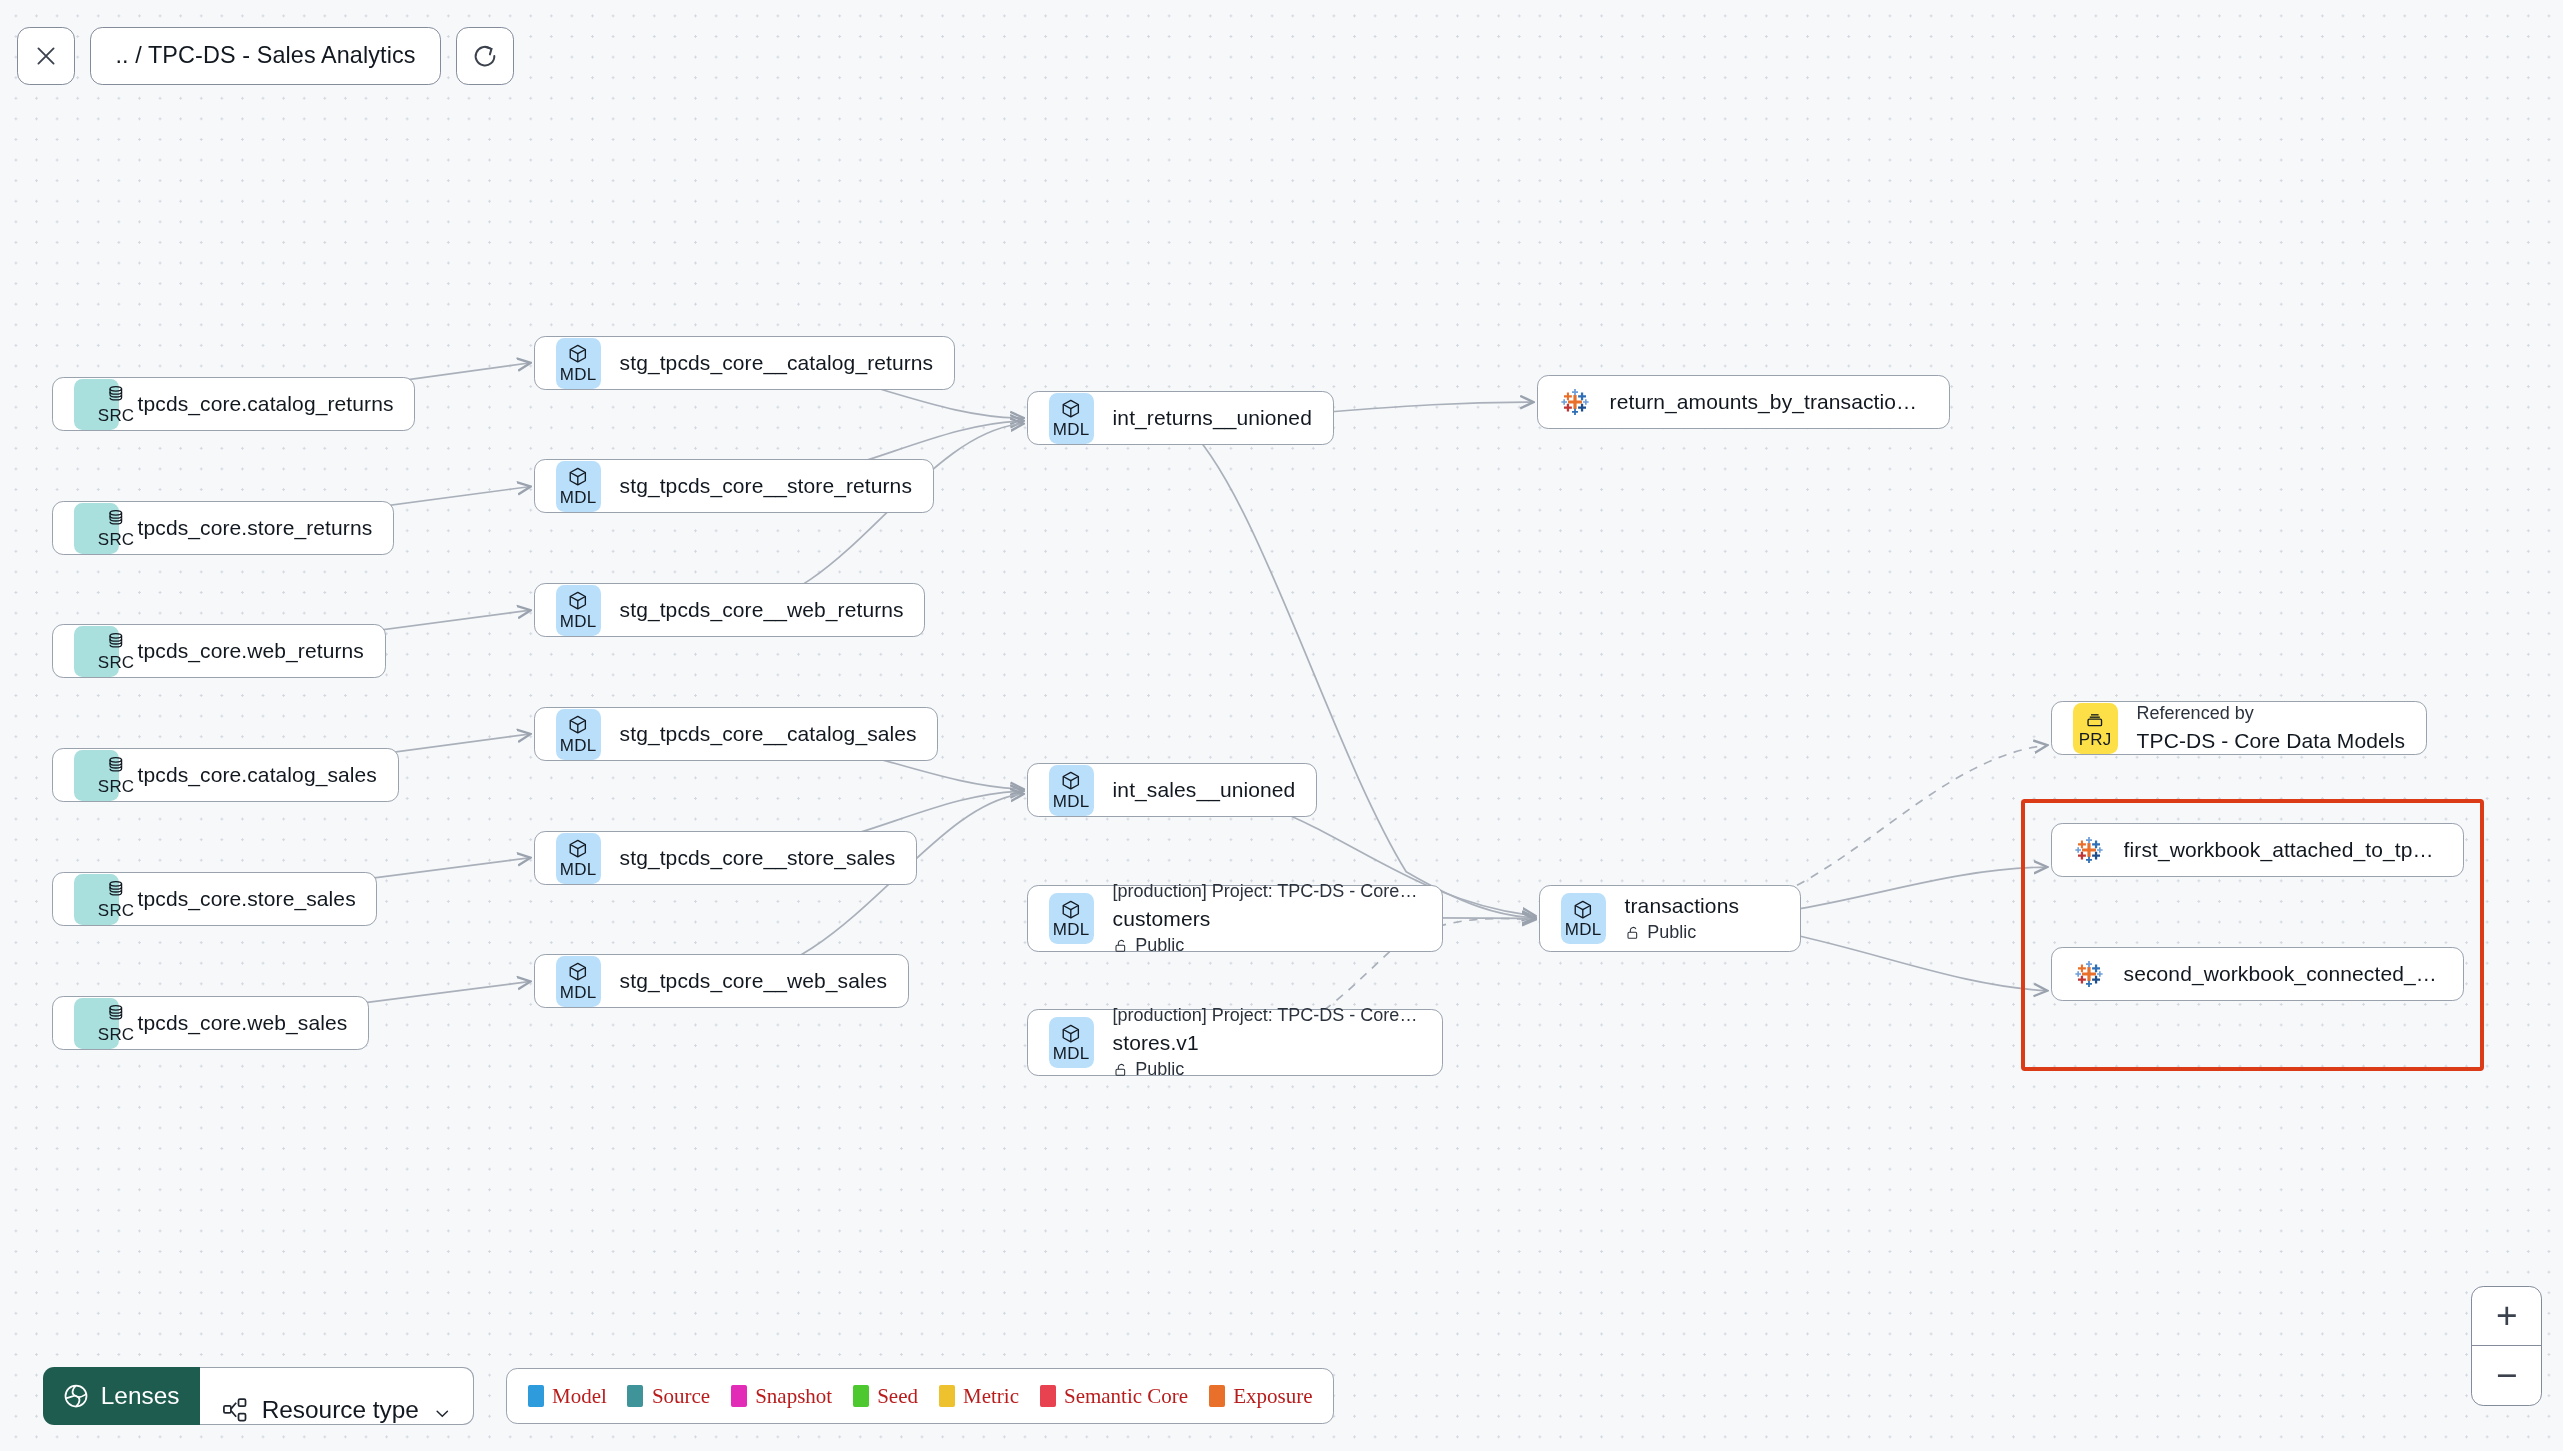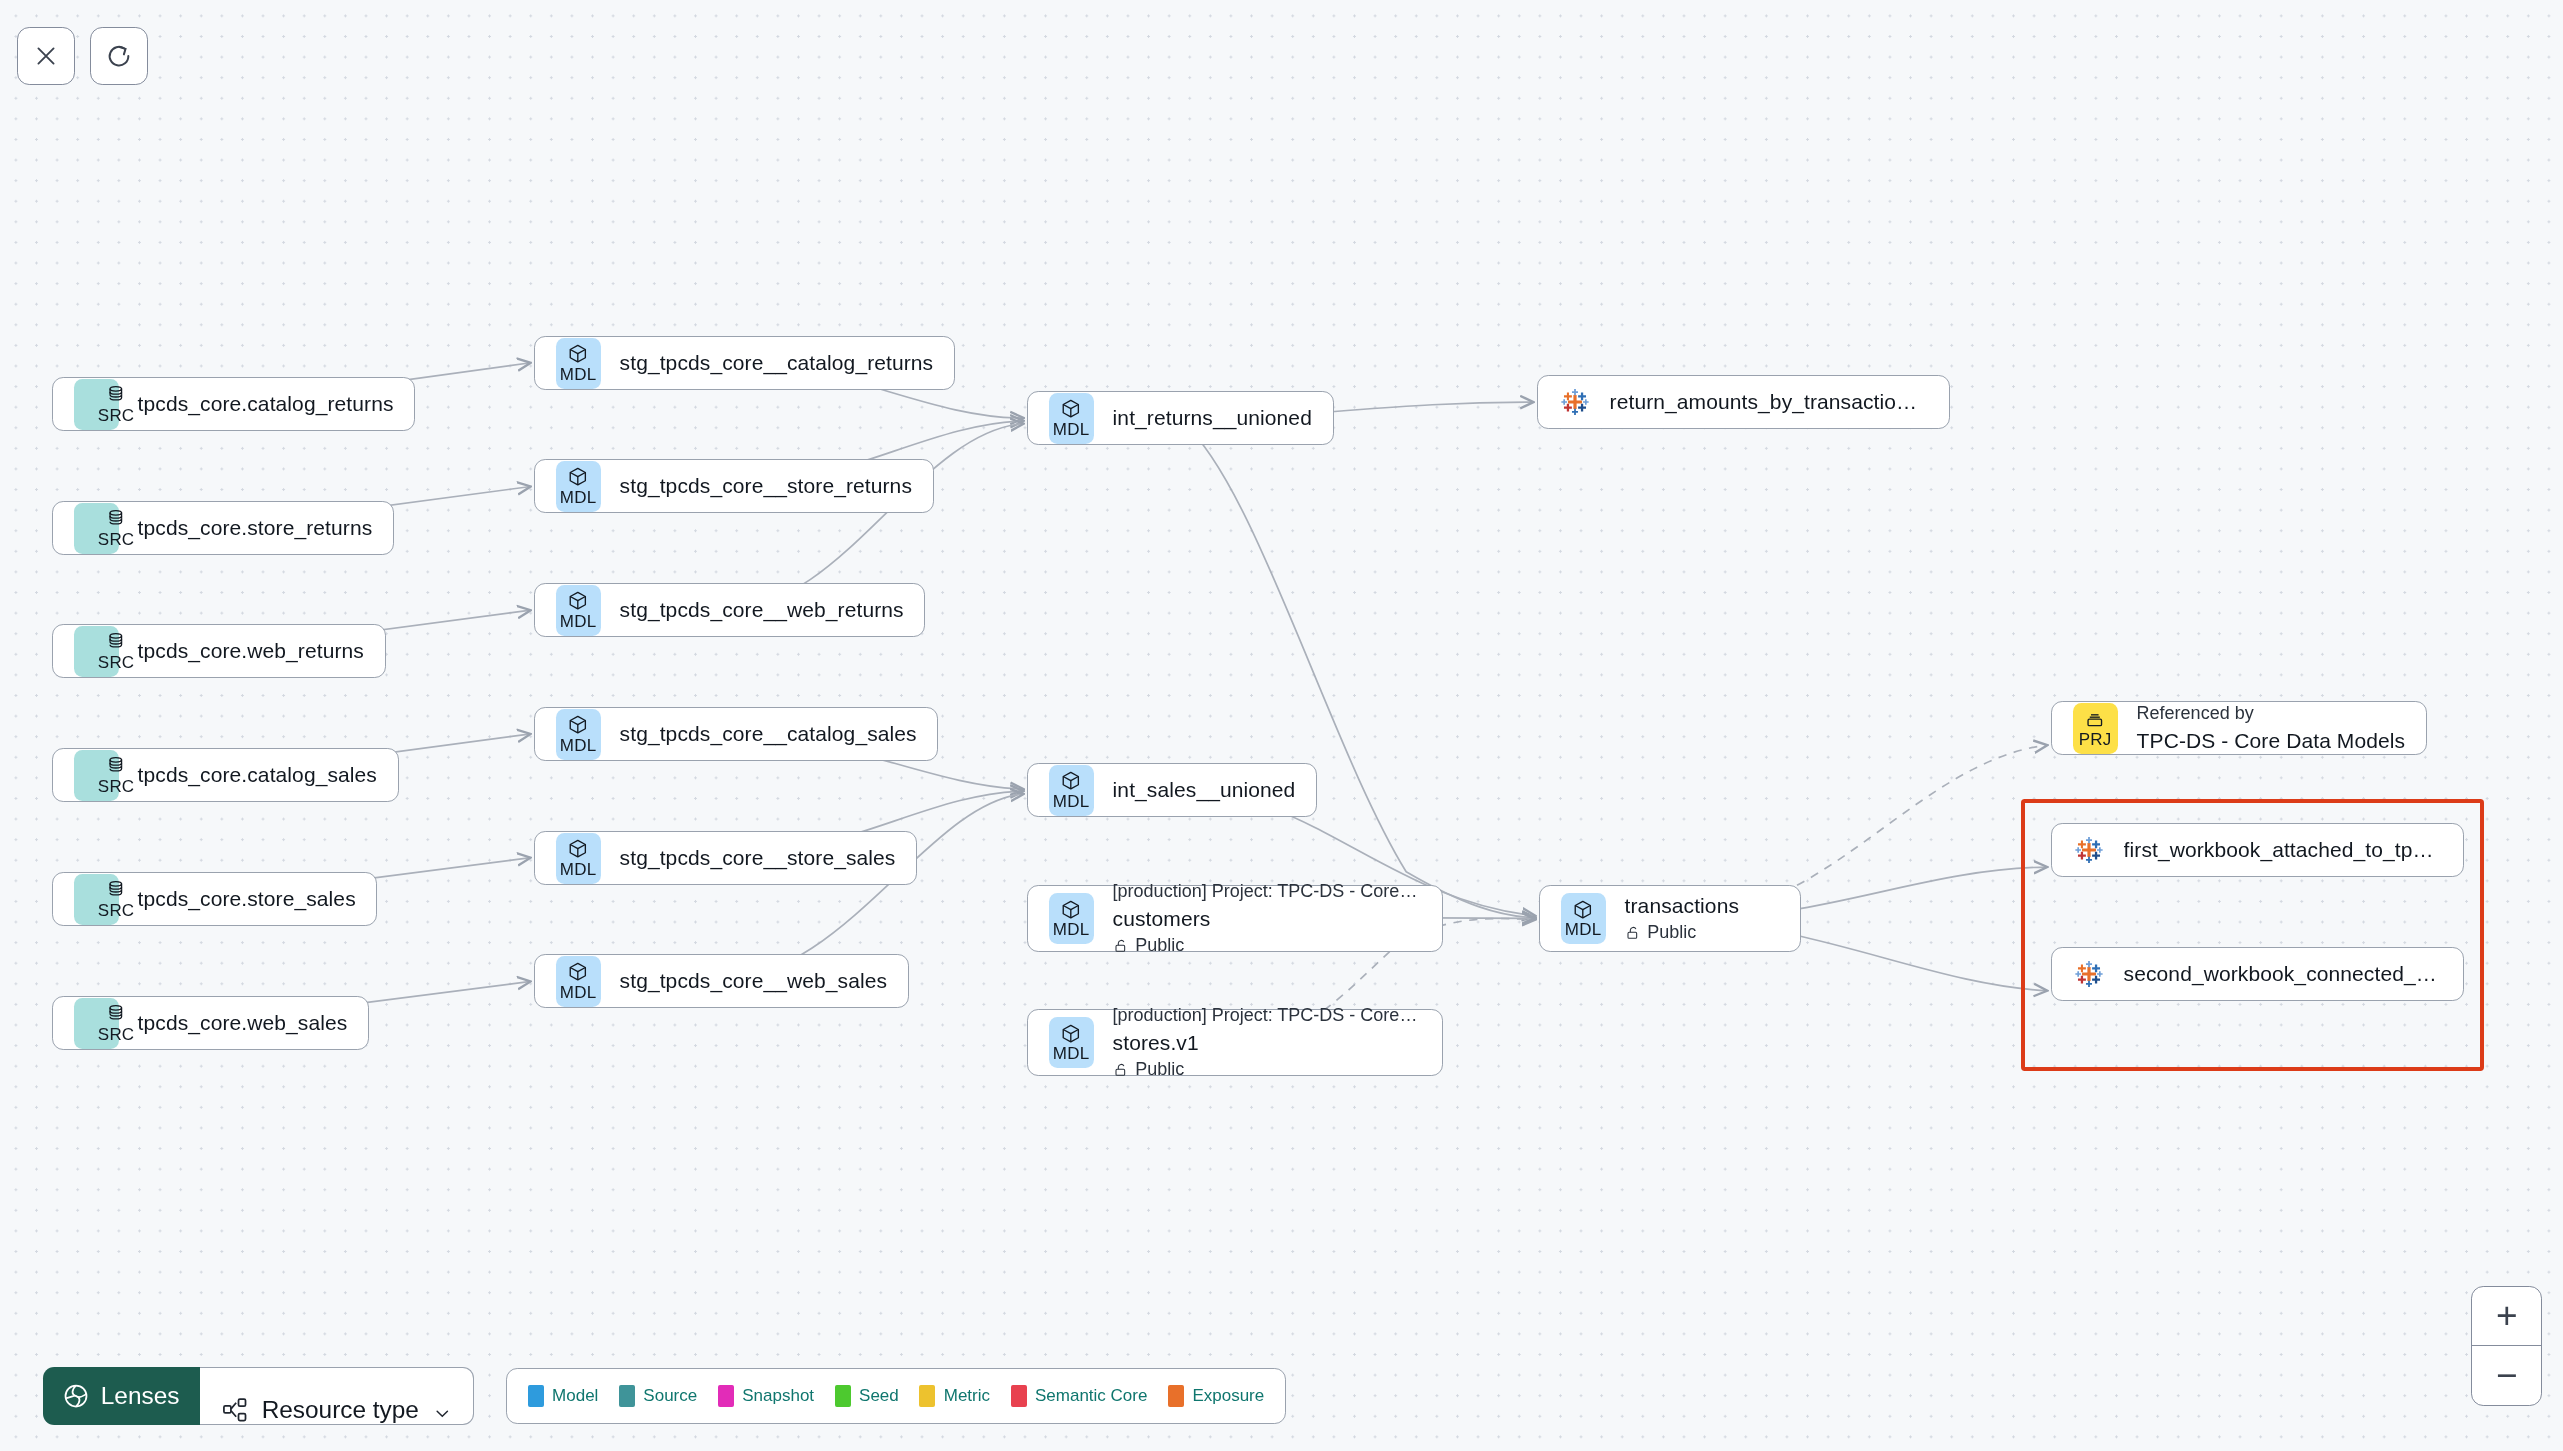--- a/index.html
+++ b/index.html
@@ -152,21 +152,21 @@
     height: 56px;
     background: #ffffff;
     border: 1.5px solid #9aa2ae;
     border-radius: 11.2px;
     display: flex; align-items: center;
     padding: 0 20.6px;
     gap: 20.6px;
   }
   .legend .li { display: flex; align-items: center; gap: 8.4px; }
   .legend .sw { width: 16px; height: 22.5px; border-radius: 1.9px; }
-  .legend .lb { font-size: 17px; color: #0f766e; white-space: nowrap; }
+  .legend .lb { font-size: 21px; color: #b91c1c; white-space: nowrap; font-family: Liberation Serif, serif; }
 
   .zoomctl {
     position: absolute; right: 20.6px; bottom: 45px;
     width: 71px;
     background: #ffffff;
     border: 1.5px solid #848c9c;
     border-radius: 12.2px;
     z-index: 40;
     overflow: hidden;
   }
@@ -224,20 +224,21 @@
       <path d="M1804,978 C1950,975 2050,810 2184,795"></path>
     </g>
   </svg>
 
   <div class="topbar">
     <div class="chip close-btn">
       <svg viewBox="0 0 24 24" fill="none" stroke="#3b424e" stroke-width="1.7" stroke-linecap="round">
         <path d="M5 5 L19 19 M19 5 L5 19"></path>
       </svg>
     </div>
+    <div class="chip breadcrumb">.. / TPC-DS - Sales Analytics</div>
     <div class="chip refresh-btn">
       <svg viewBox="0 0 24 24" fill="none" stroke="#3b424e" stroke-width="1.7" stroke-linecap="round">
         <path d="M20 12 A8 8 0 1 1 16.6 5.6"></path>
         <path d="M12.6 4.4 L17.6 5.9 L16.2 10.6"></path>
       </svg>
     </div>
   </div>
 
   <div id="canvas">
       <div class="node" style="left: 52px; top: 377px; min-width: 289px; height: 54px;">

